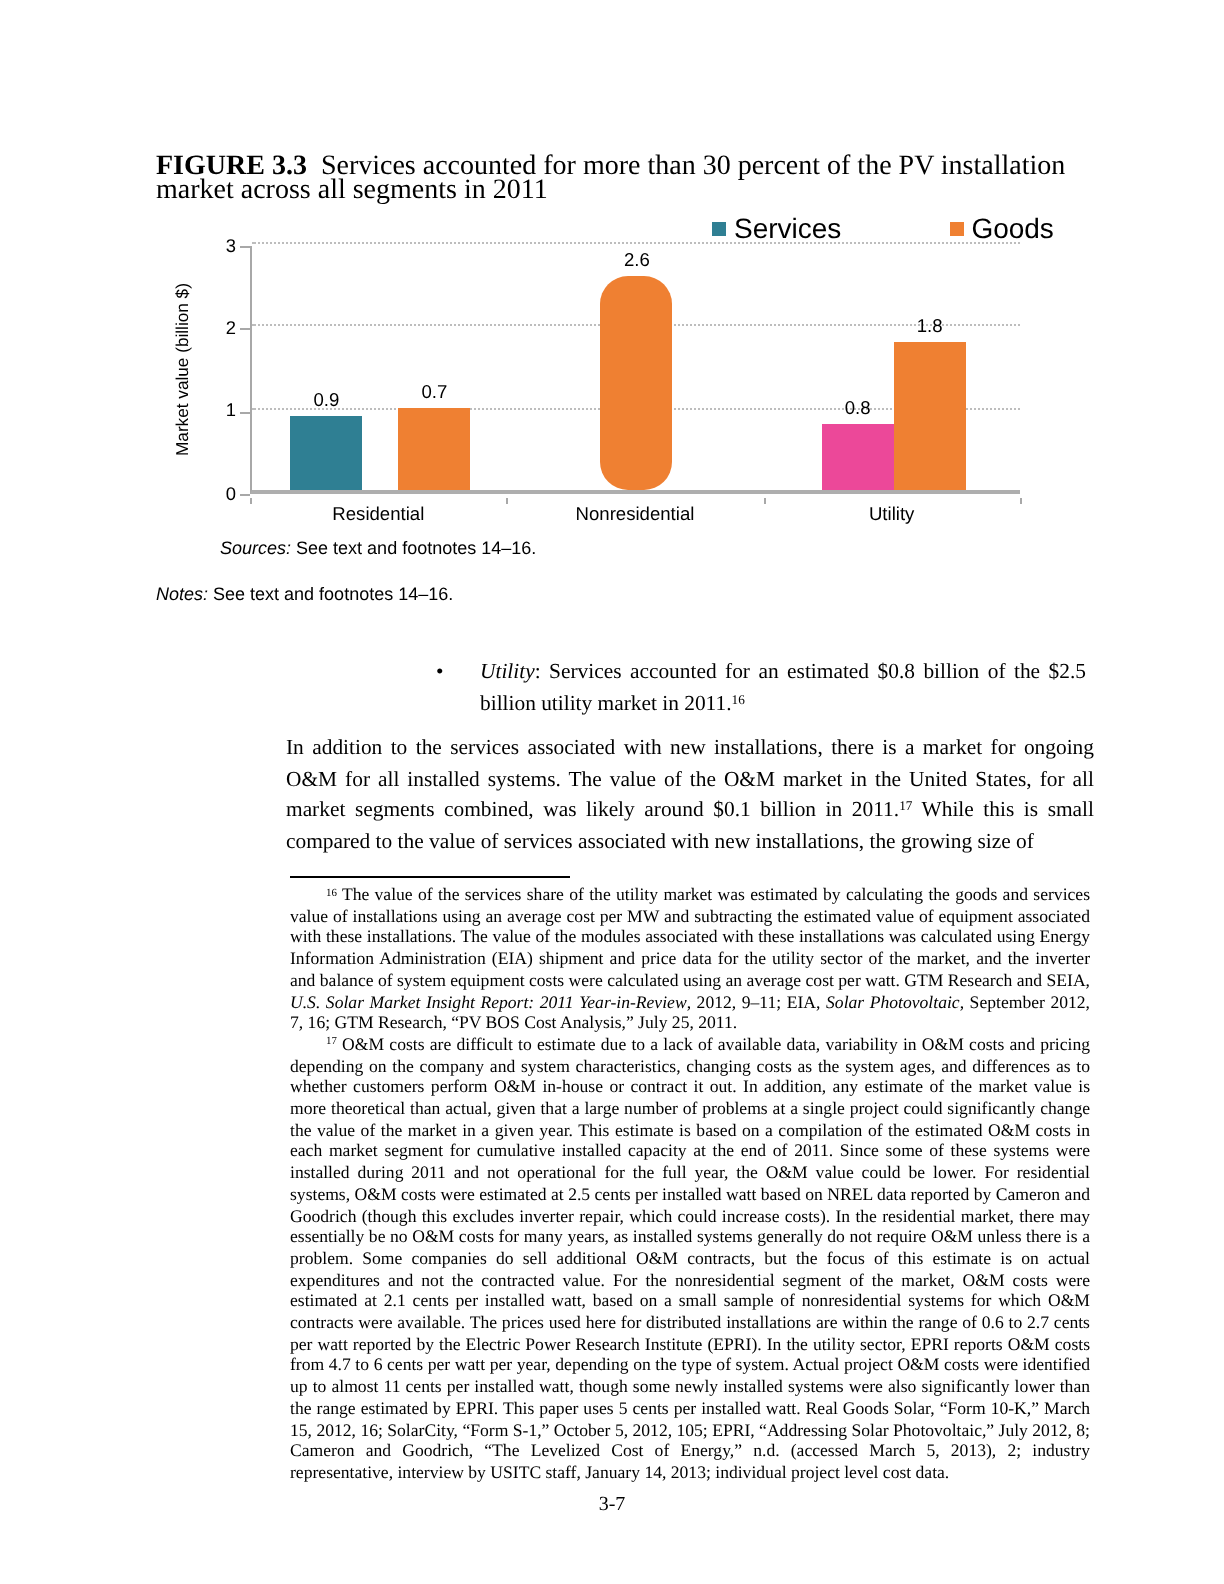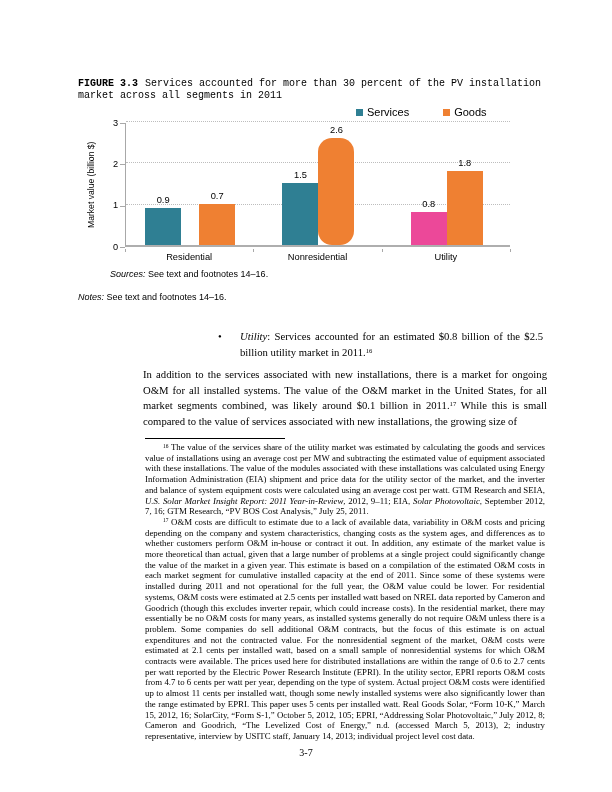--- a/index.html
+++ b/index.html
@@ -7,29 +7,29 @@
   .page {
     position:relative; width:612px; height:792px; background:#ffffff;
     font-family:"Liberation Serif", serif; color:#000; overflow:hidden;
   }
   .it { font-style:italic; }
   sup { font-size:0.62em; line-height:0; vertical-align:baseline; position:relative; top:-0.45em; }
 
   
   .fig-title {
     position:absolute; left:78px; top:78px; width:472px;
-    font-family:Liberation Mono, monospace; font-size:10px; line-height:11.5px; color:#000;
+    font-family:Liberation Serif, serif; font-size:14px; line-height:11.5px; color:#000;
   }
   .fig-title .lbl { font-weight:bold; padding-right:7px; }
 
   
   .chart { position:absolute; left:0; top:0; width:612px; height:300px; }
   .legend {
-    position:absolute; left:356px; top:106px; display:flex; gap:34px;
-    font-family:"Liberation Sans", sans-serif; font-size:11px;
+    position:absolute; left:356px; top:106px; display:flex; gap:54px;
+    font-family:"Liberation Sans", sans-serif; font-size:14px;
   }
   .legend .li { display:flex; align-items:center; gap:4px; }
   .legend .sw { width:7px; height:7px; display:inline-block; }
   .ylab {
     position:absolute; left:86px; top:123px; height:124px;
     writing-mode:vertical-rl; transform:rotate(180deg); text-align:center;
     font-family:"Liberation Sans", sans-serif; font-size:8.6px; white-space:nowrap;
   }
   .plot {
     position:absolute; left:125px; top:123px; width:385px; height:124px;
@@ -115,23 +115,20 @@
         <div class="grid" style="bottom: 123px;"></div>
         <div class="group" style="left: 0px; width: 128.333px; gap: 18px;">
           <div class="bar" style="height: 37.2px; background: rgb(47, 127, 147);">
             <span class="val">0.9</span>
           </div>
           <div class="bar" style="height: 41.3333px; background: rgb(239, 128, 50);">
             <span class="val">0.7</span>
           </div>
         </div>
         <div class="group" style="left: 128.333px; width: 128.333px;">
-          <div class="bar" style="height: 62px; background: rgb(47, 127, 147);">
-            <span class="val">1.5</span>
-          </div>
           <div class="bar" style="height: 107.467px; background: rgb(239, 128, 50); border-radius: 14px;">
             <span class="val">2.6</span>
           </div>
         </div>
         <div class="group" style="left: 256.667px; width: 128.333px;">
           <div class="bar" style="height: 33.0667px; background: #ec4899; margin-top: 19px;">
             <span class="val">0.8</span>
           </div>
           <div class="bar" style="height: 74.4px; background: rgb(239, 128, 50); padding-left: 31px;">
             <span class="val">1.8</span>

